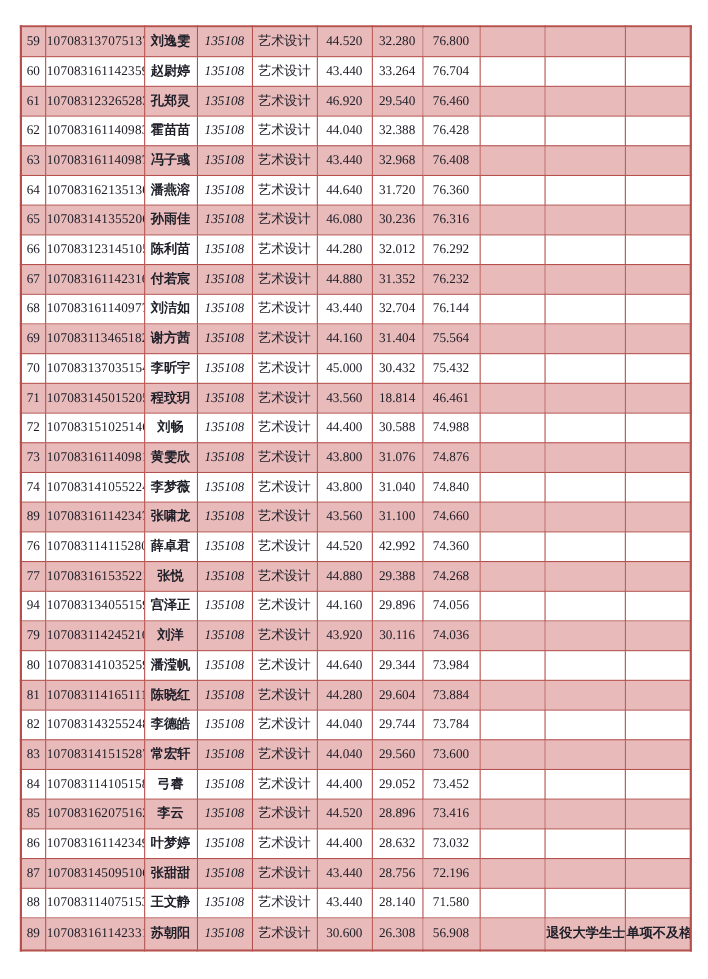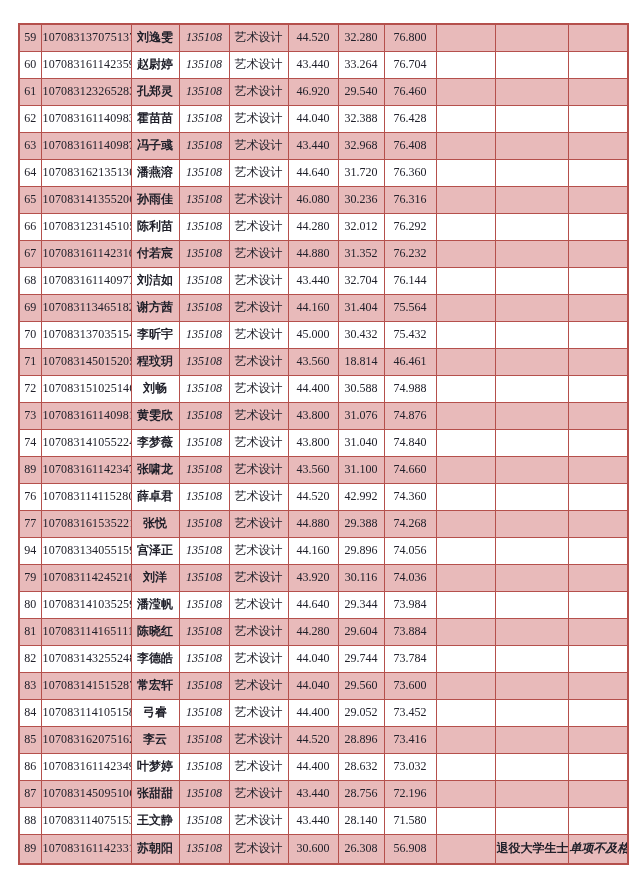--- a/index.html
+++ b/index.html
@@ -38,21 +38,21 @@
   }
   tr.stripe td { background: var(--stripe); }
   tr:last-child td { height: 30px; }
   td.c0 { font-size: 11.5px; }                                   
   td.c1 { font-size: 11.5px; letter-spacing: 0.2px; }            
   td.c2 { font-weight: bold; font-size: 12px; }                  
   td.c3 { font-size: 11.5px; font-style: italic; }                                   
   td.c4 { font-weight: normal; font-size: 12px; }                  
   td.c5, td.c6, td.c7 { font-size: 11.5px; }                     
   td.c9 { font-weight: bold; font-size: 8.5px; }                 
-  td.c10 { font-weight: bold; font-size: 12.5px; font-style: italic; }               
+  td.c10 { font-weight: bold; font-size: 12.5px; }               
 </style>
 </head>
 <body>
 
 <div class="page">
   <table class="score-table">
     <colgroup>
       <col style="width:22px">
         <col style="width:90px">
         <col style="width:48px">

